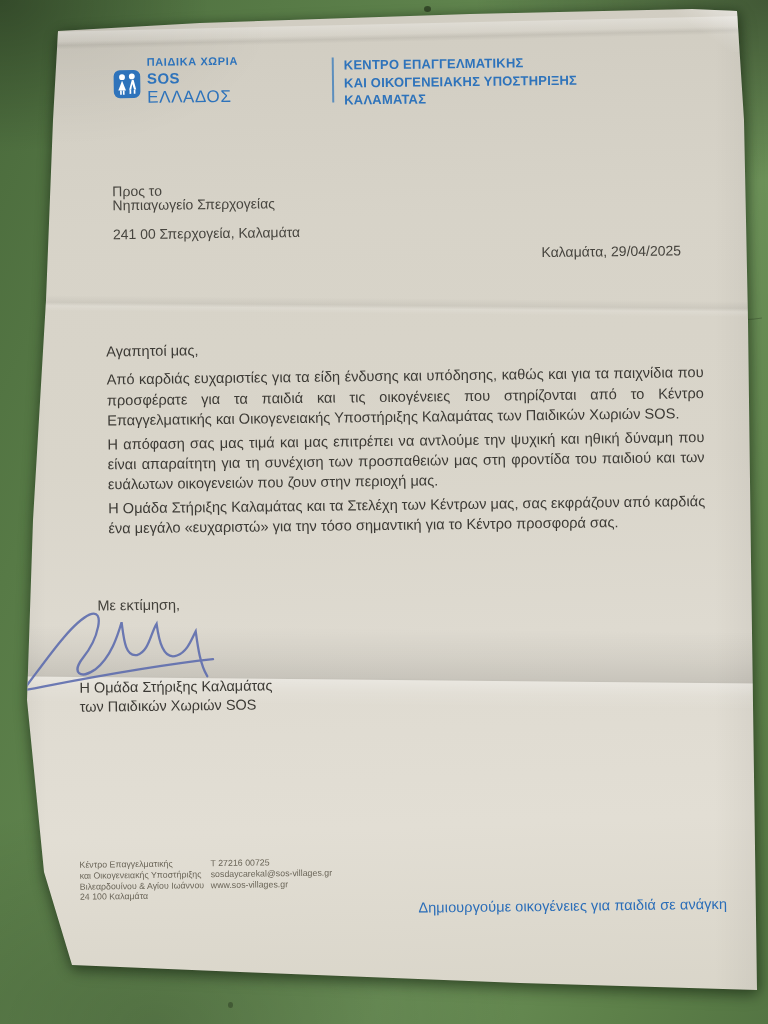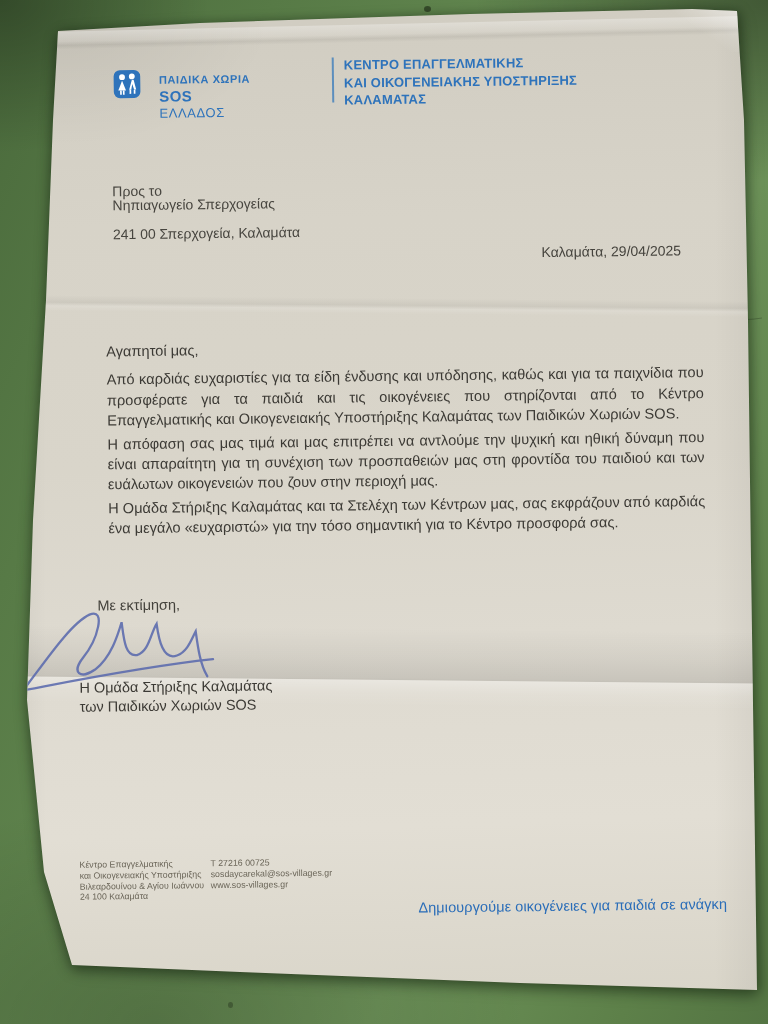--- a/index.html
+++ b/index.html
@@ -36,24 +36,24 @@
     background:linear-gradient(215deg,rgba(255,255,255,.45) 18%,rgba(255,255,255,.12) 45%,transparent 60%);}
   .crease-mid{left:30px;right:15px;top:298px;height:16px;transform:rotate(.5deg);
     background:linear-gradient(180deg,transparent 0%,rgba(0,0,0,.05) 45%,rgba(255,255,255,.14) 68%,transparent 100%);}
   .fold-shade{left:20px;right:10px;top:628px;height:52px;transform:rotate(.55deg);
     background:linear-gradient(180deg,transparent 0%,rgba(0,0,0,.05) 55%,rgba(0,0,0,.10) 96%,rgba(0,0,0,.12) 100%);}
   .fold-light{left:20px;right:10px;top:680px;height:26px;transform:rotate(.55deg);
     background:linear-gradient(180deg,rgba(255,255,255,.32) 0%,rgba(255,255,255,.10) 50%,transparent 100%);}
   .content{position:absolute;inset:0;transform:rotate(-.7deg);transform-origin:50% 48%;color:#3a3936;}
 
   .logo-icon{position:absolute;left:118px;top:66px;}
-  .logo-text{position:absolute;left:152px;top:72px;color:#2e73bb;line-height:1;margin-left:12px;}
+  .logo-text{position:absolute;left:152px;top:54px;color:#2e73bb;line-height:1;}
   .logo-line1{font-size:11px;font-weight:bold;letter-spacing:.6px;}
   .logo-line2{font-size:15px;font-weight:bold;margin-top:3px;letter-spacing:.4px;}
-  .logo-line3{font-size:13px;font-weight:400;margin-top:3px;letter-spacing:.6px;}
+  .logo-line3{font-size:17px;font-weight:400;margin-top:3px;letter-spacing:.6px;}
   .hdr-divider{position:absolute;left:337px;top:57px;width:2px;height:45px;background:rgba(52,120,187,.75);}
   .header-center{position:absolute;left:349px;top:56px;color:#2e73bb;font-size:13px;font-weight:bold;line-height:17.5px;letter-spacing:.2px;white-space:nowrap;}
 
   .recipient{position:absolute;left:116px;top:181px;font-size:14px;color:#47453f;line-height:14px;}
   .recipient .gap{margin-top:15px;}
   .dateline{position:absolute;top:246px;left:0;right:84px;text-align:right;font-size:14px;color:#45433d;}
 
   .body-block{position:absolute;left:108px;top:338px;width:597px;font-size:14.6px;line-height:20.4px;color:#3c3a35;text-align:justify;}
   .body-block .salutation{margin:0 0 8px 0;text-align:left;}
   .body-block p{margin:0 0 3px 0;}

